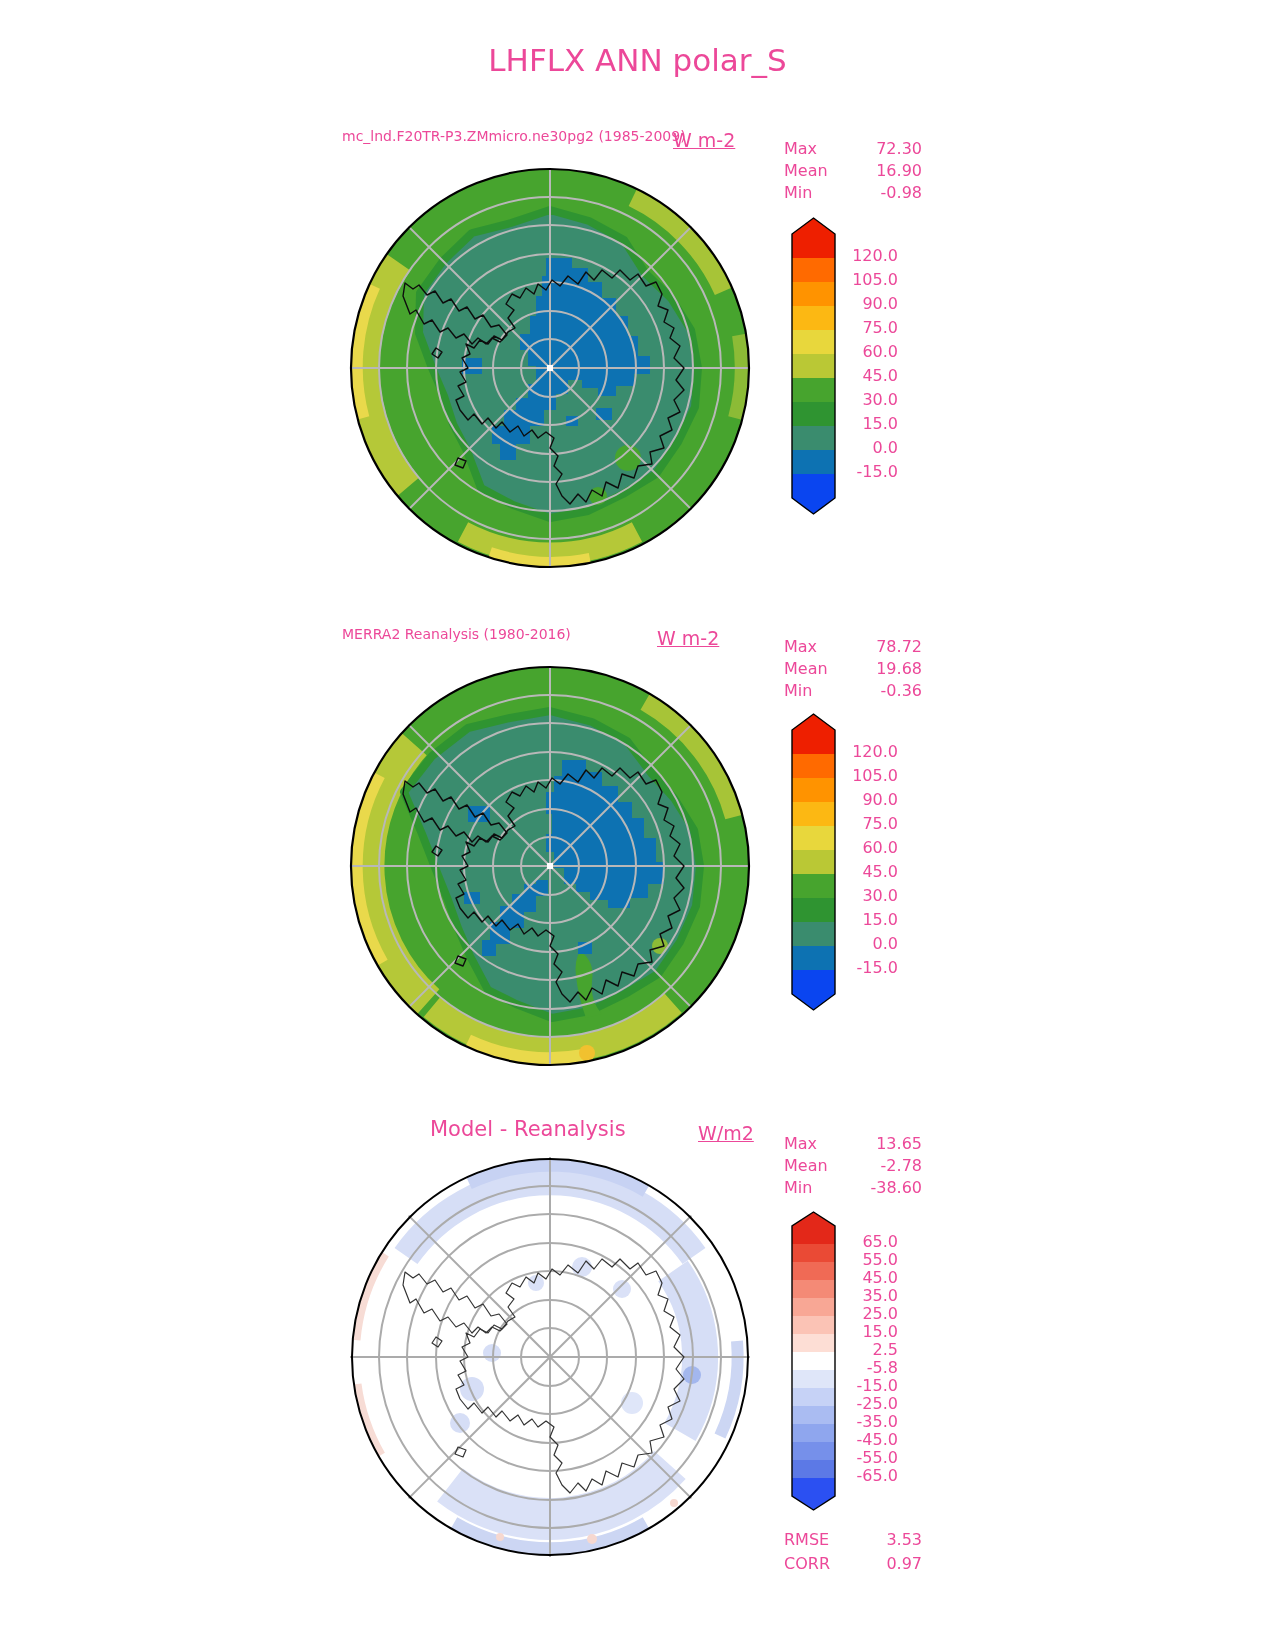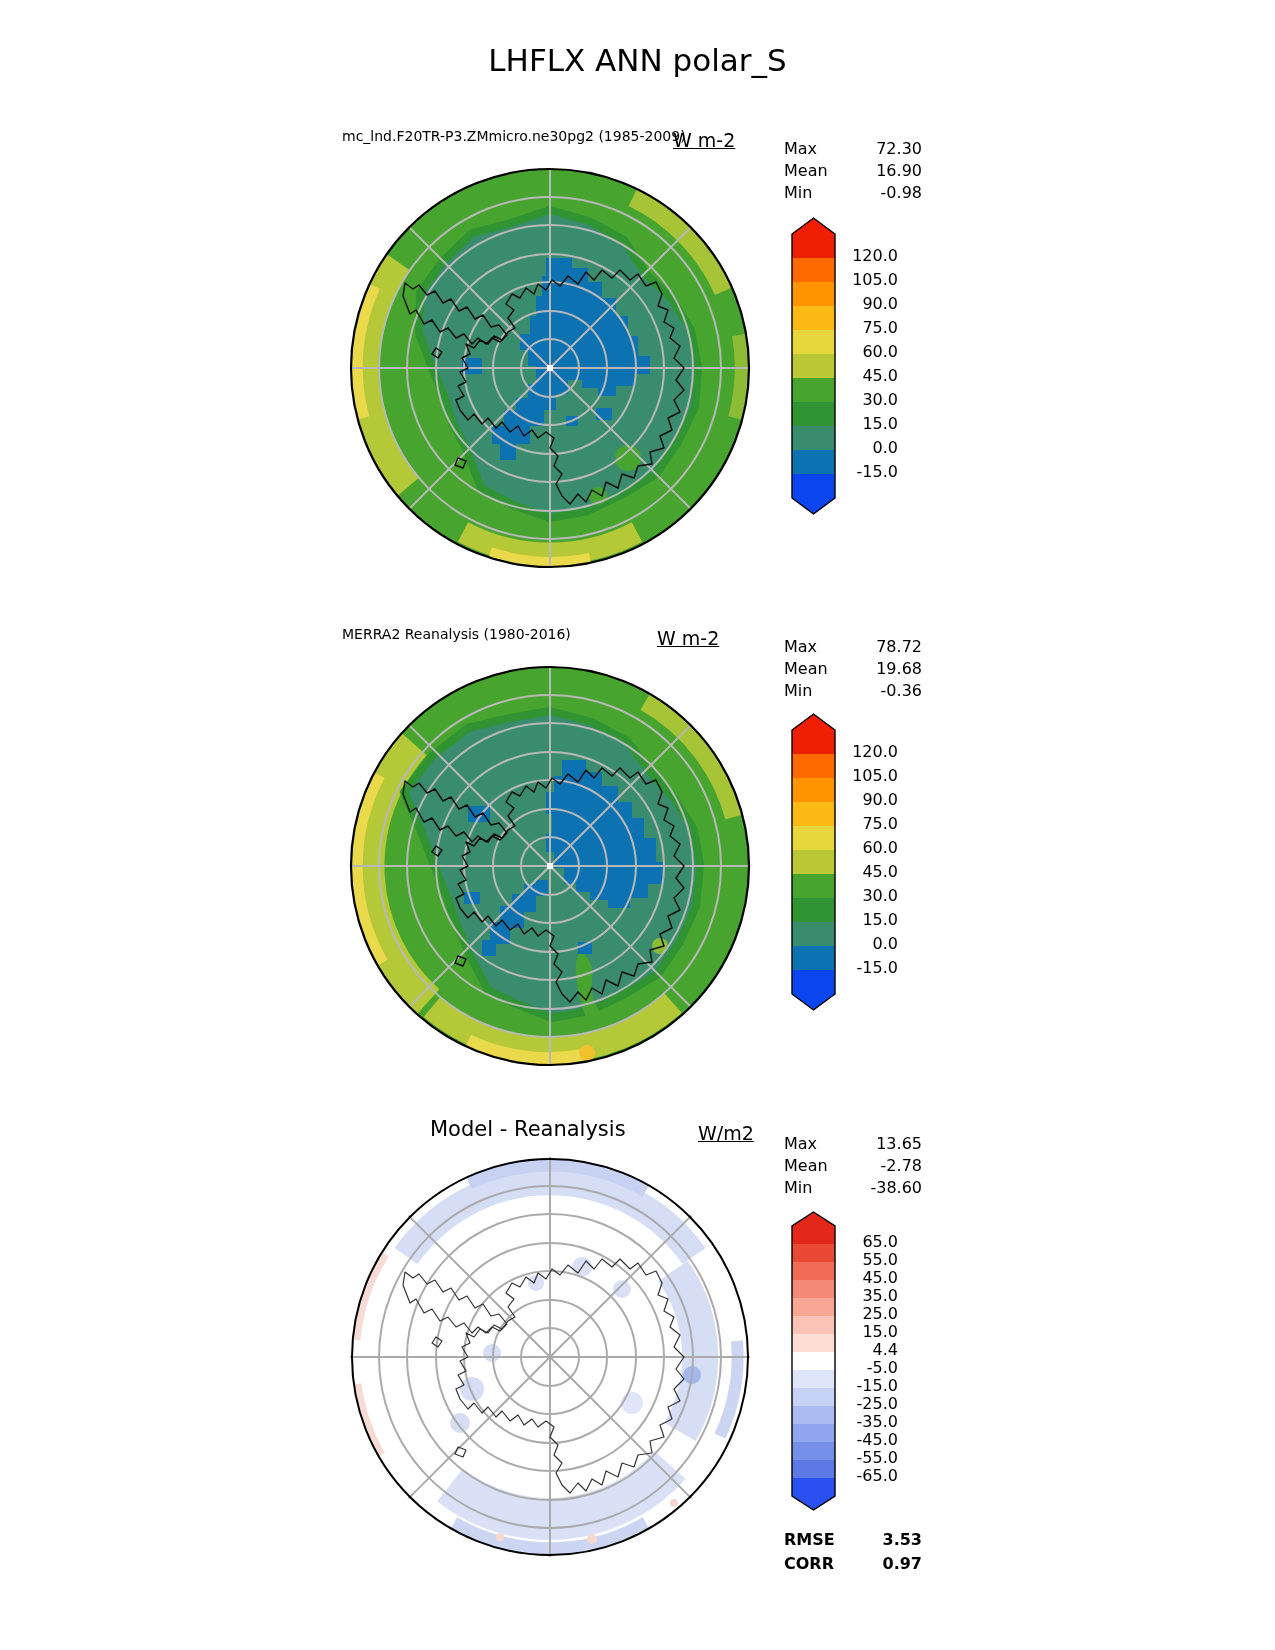--- a/index.html
+++ b/index.html
@@ -1,26 +1,26 @@
 <!DOCTYPE html>
 <html><head>
 <meta charset="utf-8">
 <style>
   html,body{margin:0;padding:0;background:#fff;}
   .page{position:relative;width:1275px;height:1650px;background:#ffffff;overflow:hidden;
-        font-family:"DejaVu Sans","Liberation Sans",sans-serif;color:#000000;}
+        font-family:"DejaVu Sans","Liberation Sans",sans-serif;color:#ec4899;}
   .abs{position:absolute;}
   .main-title{left:0;right:0;top:42px;text-align:center;font-size:31px;}
   .panel-title{font-size:14px;white-space:nowrap;}
   .panel-title-big{font-size:21px;white-space:nowrap;}
   .units{font-size:19px;white-space:nowrap;text-decoration:underline;}
   .stats{width:138px;font-size:16px;}
   .stats .row{display:flex;justify-content:space-between;height:22px;line-height:22px;}
   .metrics{width:138px;font-size:16px;}
-  .metrics .row{display:flex;justify-content:space-between;height:24px;line-height:24px;font-weight:bold;}
+  .metrics .row{display:flex;justify-content:space-between;height:24px;line-height:24px;}
   .map{position:absolute;width:420px;height:420px;}
   .cbar{position:absolute;}
   .cbar-ticks{position:absolute;width:62px;}
   .cbar-tick{position:absolute;right:0;width:62px;text-align:right;font-size:16px;line-height:20px;}
 </style>
 </head>
 <body>
 
 <div class="page">
 
@@ -302,22 +302,22 @@
         </g>
     <path d="M21.5,0 L43,14 L43,284 L21.5,298 L0,284 L0,14 Z" fill="none" stroke="#000" stroke-width="1.4"></path>
       </svg></div>
   <div class="cbar-ticks" style="left:836px;top:1210px;height:298px;">
       <span class="cbar-tick" style="top: 22px;">65.0</span>
       <span class="cbar-tick" style="top: 40px;">55.0</span>
       <span class="cbar-tick" style="top: 58px;">45.0</span>
       <span class="cbar-tick" style="top: 76px;">35.0</span>
       <span class="cbar-tick" style="top: 94px;">25.0</span>
       <span class="cbar-tick" style="top: 112px;">15.0</span>
-      <span class="cbar-tick" style="top: 130px;">4.4</span>
-      <span class="cbar-tick" style="top: 148px;">-5.0</span>
+      <span class="cbar-tick" style="top: 130px;">2.5</span>
+      <span class="cbar-tick" style="top: 148px;">-5.8</span>
       <span class="cbar-tick" style="top: 166px;">-15.0</span>
       <span class="cbar-tick" style="top: 184px;">-25.0</span>
       <span class="cbar-tick" style="top: 202px;">-35.0</span>
       <span class="cbar-tick" style="top: 220px;">-45.0</span>
       <span class="cbar-tick" style="top: 238px;">-55.0</span>
       <span class="cbar-tick" style="top: 256px;">-65.0</span>
     </div>
 
   <div class="abs metrics" style="left:784px;top:1528px;">
     <div class="row">

